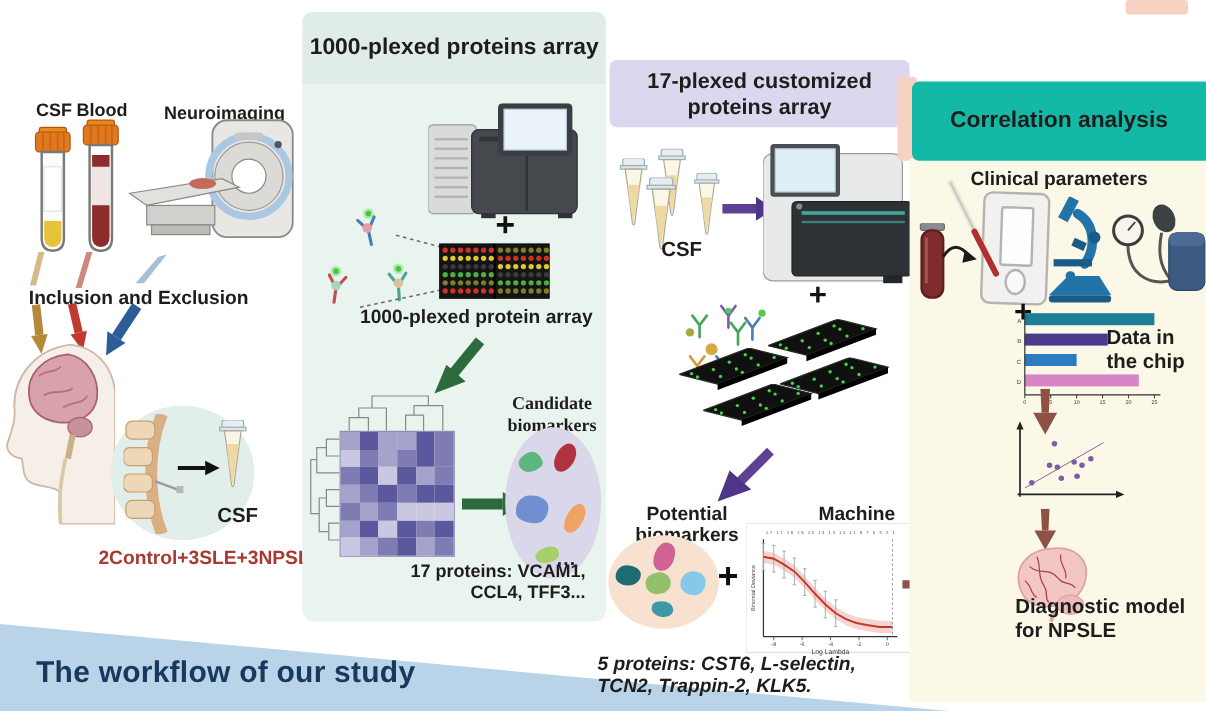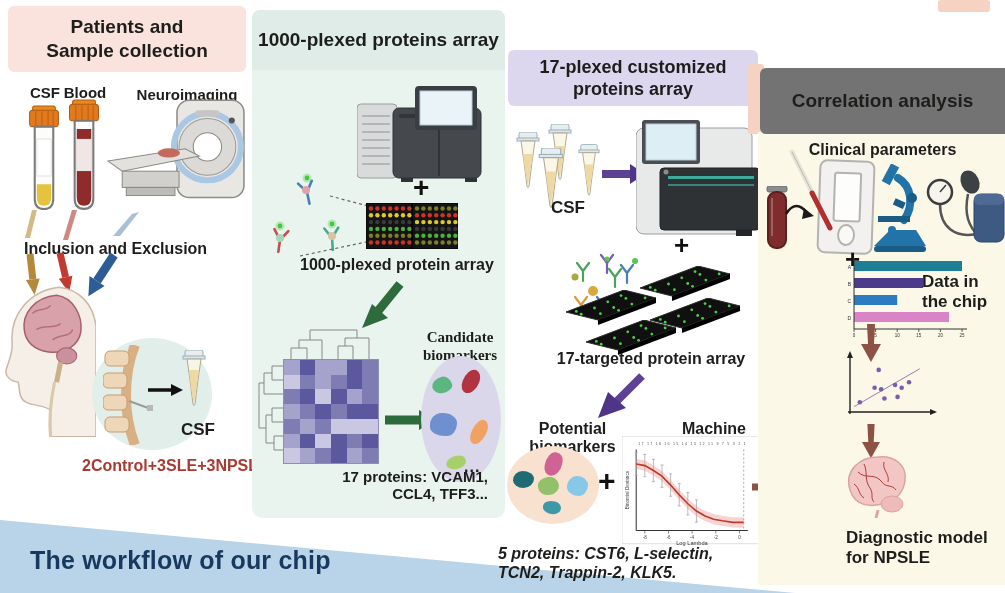--- a/index.html
+++ b/index.html
@@ -10,21 +10,21 @@
        font-weight:bold;color:#1d1d1b;border-radius:6px;}
   .pre{white-space:pre-line;}
   .b{font-weight:bold;}
   .red{color:var(--accent_red,#a93a31);}
   .plus{font-weight:bold;color:#111;line-height:1;}
   
   .p1hdr{background:#fae3dc;}
   .p2body{background:#e9f4ee;border-radius:0 0 10px 10px;}
   .p2hdr{background:#dfece7;border-radius:8px 8px 0 0;}
   .p3hdr{background:#dcd7ee;}
-  .p4hdr{background:#737373;}
+  .p4hdr{background:#14b8a6;}
   .p4body{background:#fbf8e8;}
   .salmon{background:#f6d2c2;border-radius:3px;}
   
   .heatgrid{display:grid;grid-template-columns:repeat(6,1fr);grid-template-rows:repeat(7,1fr);
             gap:0;border:1px solid #8f8cb5;}
   
   .chip{position:absolute;}
   
   .cassette{background:#f2f1ef;border:2px solid #b5b3b0;border-radius:8px;}
   .cassette .win{position:absolute;left:13px;top:10px;width:24px;height:46px;background:#fdfdfc;
@@ -35,24 +35,22 @@
   .wedge{background:#b9d3e8;clip-path:polygon(0 0,100% 100%,0 100%);}
   .foot-title{font-weight:bold;color:var(--navy,#17395e);font-size:25px;letter-spacing:.2px;}
   svg text{font-family:"Liberation Sans","DejaVu Sans",sans-serif;}
 </style>
 </head>
 <body>
 
 <div class="canvas">
 
   <div class="abs wedge" style="left:0;top:520px;width:795px;height:73px;"></div>
-  <div class="abs foot-title" style="left:30px;top:546px;">The workflow of our chip</div>
-
-  <div class="abs hdr p1hdr pre" style="left:8px;top:6px;width:238px;height:66px;font-size:19px;line-height:1.25;">Patients and
-Sample collection</div>
+  <div class="abs foot-title" style="left:30px;top:546px;">The workflow of our study</div>
+
 
   <div class="abs b" style="left:22px;top:84px;width:46px;text-align:center;font-size:15px;">CSF</div>
   <div class="abs b" style="left:62px;top:84px;width:46px;text-align:center;font-size:15px;">Blood</div>
   <div class="abs b" style="left:133px;top:86px;width:108px;text-align:center;font-size:15px;">Neuroimaging</div>
 
   <svg class="abs" style="left:28px;top:104px;" width="32" height="108" viewBox="0 0 30 105">
     <rect x="4" y="2" width="22" height="6" rx="2" fill="#e8891f" stroke="#b35a10"></rect>
     <rect x="1" y="6" width="28" height="16" rx="3" fill="#e17a1f" stroke="#b35a10"></rect>
     <line x1="7" y1="7" x2="7" y2="21" stroke="#c96812" stroke-width="1.5"></line>
       <line x1="13" y1="7" x2="13" y2="21" stroke="#c96812" stroke-width="1.5"></line>
@@ -495,21 +493,20 @@
         <circle cx="41.75999999999999" cy="11.780000000000001" r="1.4" fill="#49d147"></circle>
         <circle cx="79.11999999999999" cy="7.88" r="1.4" fill="#49d147"></circle>
         <circle cx="28.48" cy="17.98" r="1.4" fill="#49d147"></circle>
         <circle cx="65.84" cy="14.079999999999998" r="1.4" fill="#49d147"></circle>
         <circle cx="15.2" cy="24.18" r="1.4" fill="#49d147"></circle>
         <circle cx="52.56" cy="20.28" r="1.4" fill="#49d147"></circle>
         <circle cx="59.92" cy="8.379999999999997" r="1.4" fill="#49d147"></circle>
       </g>
   </svg>
 
-  <div class="abs b" style="left:545px;top:350px;width:212px;text-align:center;font-size:16px;">17-targeted protein array</div>
 
   <svg class="abs" style="left:594px;top:372px;" width="56" height="50" viewBox="0 0 56 50">
     <line x1="48" y1="4" x2="22" y2="30" stroke="#5d4293" stroke-width="8"></line>
     <polygon points="4,46 14,20 32,36" fill="#4f3588"></polygon>
   </svg>
 
   <div class="abs b" style="left:500px;top:420px;width:145px;text-align:center;font-size:16px;">Potential biomarkers</div>
   <div class="abs b" style="left:658px;top:420px;width:112px;text-align:center;font-size:16px;">Machine learning</div>
 
   <div class="abs" style="left:507px;top:446px;width:92px;height:78px;border-radius:50%;background:#f8e2cf;"></div>
@@ -686,21 +683,21 @@
     <ellipse cx="52" cy="54" rx="11" ry="8" fill="#eebabb" stroke="#dca3a2"></ellipse>
     <path d="M38,60 L36,68" stroke="#dca3a2" stroke-width="3"></path>
     <g fill="none" stroke="#b03f3c" stroke-width="1">
       <path d="M18,22 C26,30 34,22 42,32 C46,38 52,34 56,40"></path>
       <path d="M24,14 C28,22 24,30 30,38 C34,44 30,48 34,52"></path>
       <path d="M44,12 C42,20 50,24 48,32"></path>
       <path d="M14,34 C20,38 18,44 24,48"></path>
     </g>
   </svg>
 
-  <div class="abs b pre" style="left:846px;top:528px;width:145px;font-size:17px;line-height:1.2;">Diagnostic model
+  <div class="abs b pre" style="left:846px;top:496px;width:145px;font-size:17px;line-height:1.2;">Diagnostic model
 for NPSLE</div>
 
   <svg width="0" height="0" style="position:absolute" aria-hidden="true">
     <defs>
       <g id="eptube">
         <rect x="3" y="0" width="18" height="8" rx="2" fill="#e8eef0" stroke="#9ab0b8"></rect>
         <rect x="1" y="6" width="22" height="3" fill="#dde6ea" stroke="#9ab0b8"></rect>
         <path d="M5,9 L19,9 L16,30 L13,54 C12.5,56 11.5,56 11,54 L8,30 Z" fill="rgba(250,245,230,0.9)" stroke="#b0a890"></path>
         <path d="M7,22 L17,22 L14.5,38 L12,52 C11.8,53 11.6,53 11.4,52 L9,38 Z" fill="#eed9a4"></path>
       </g>

